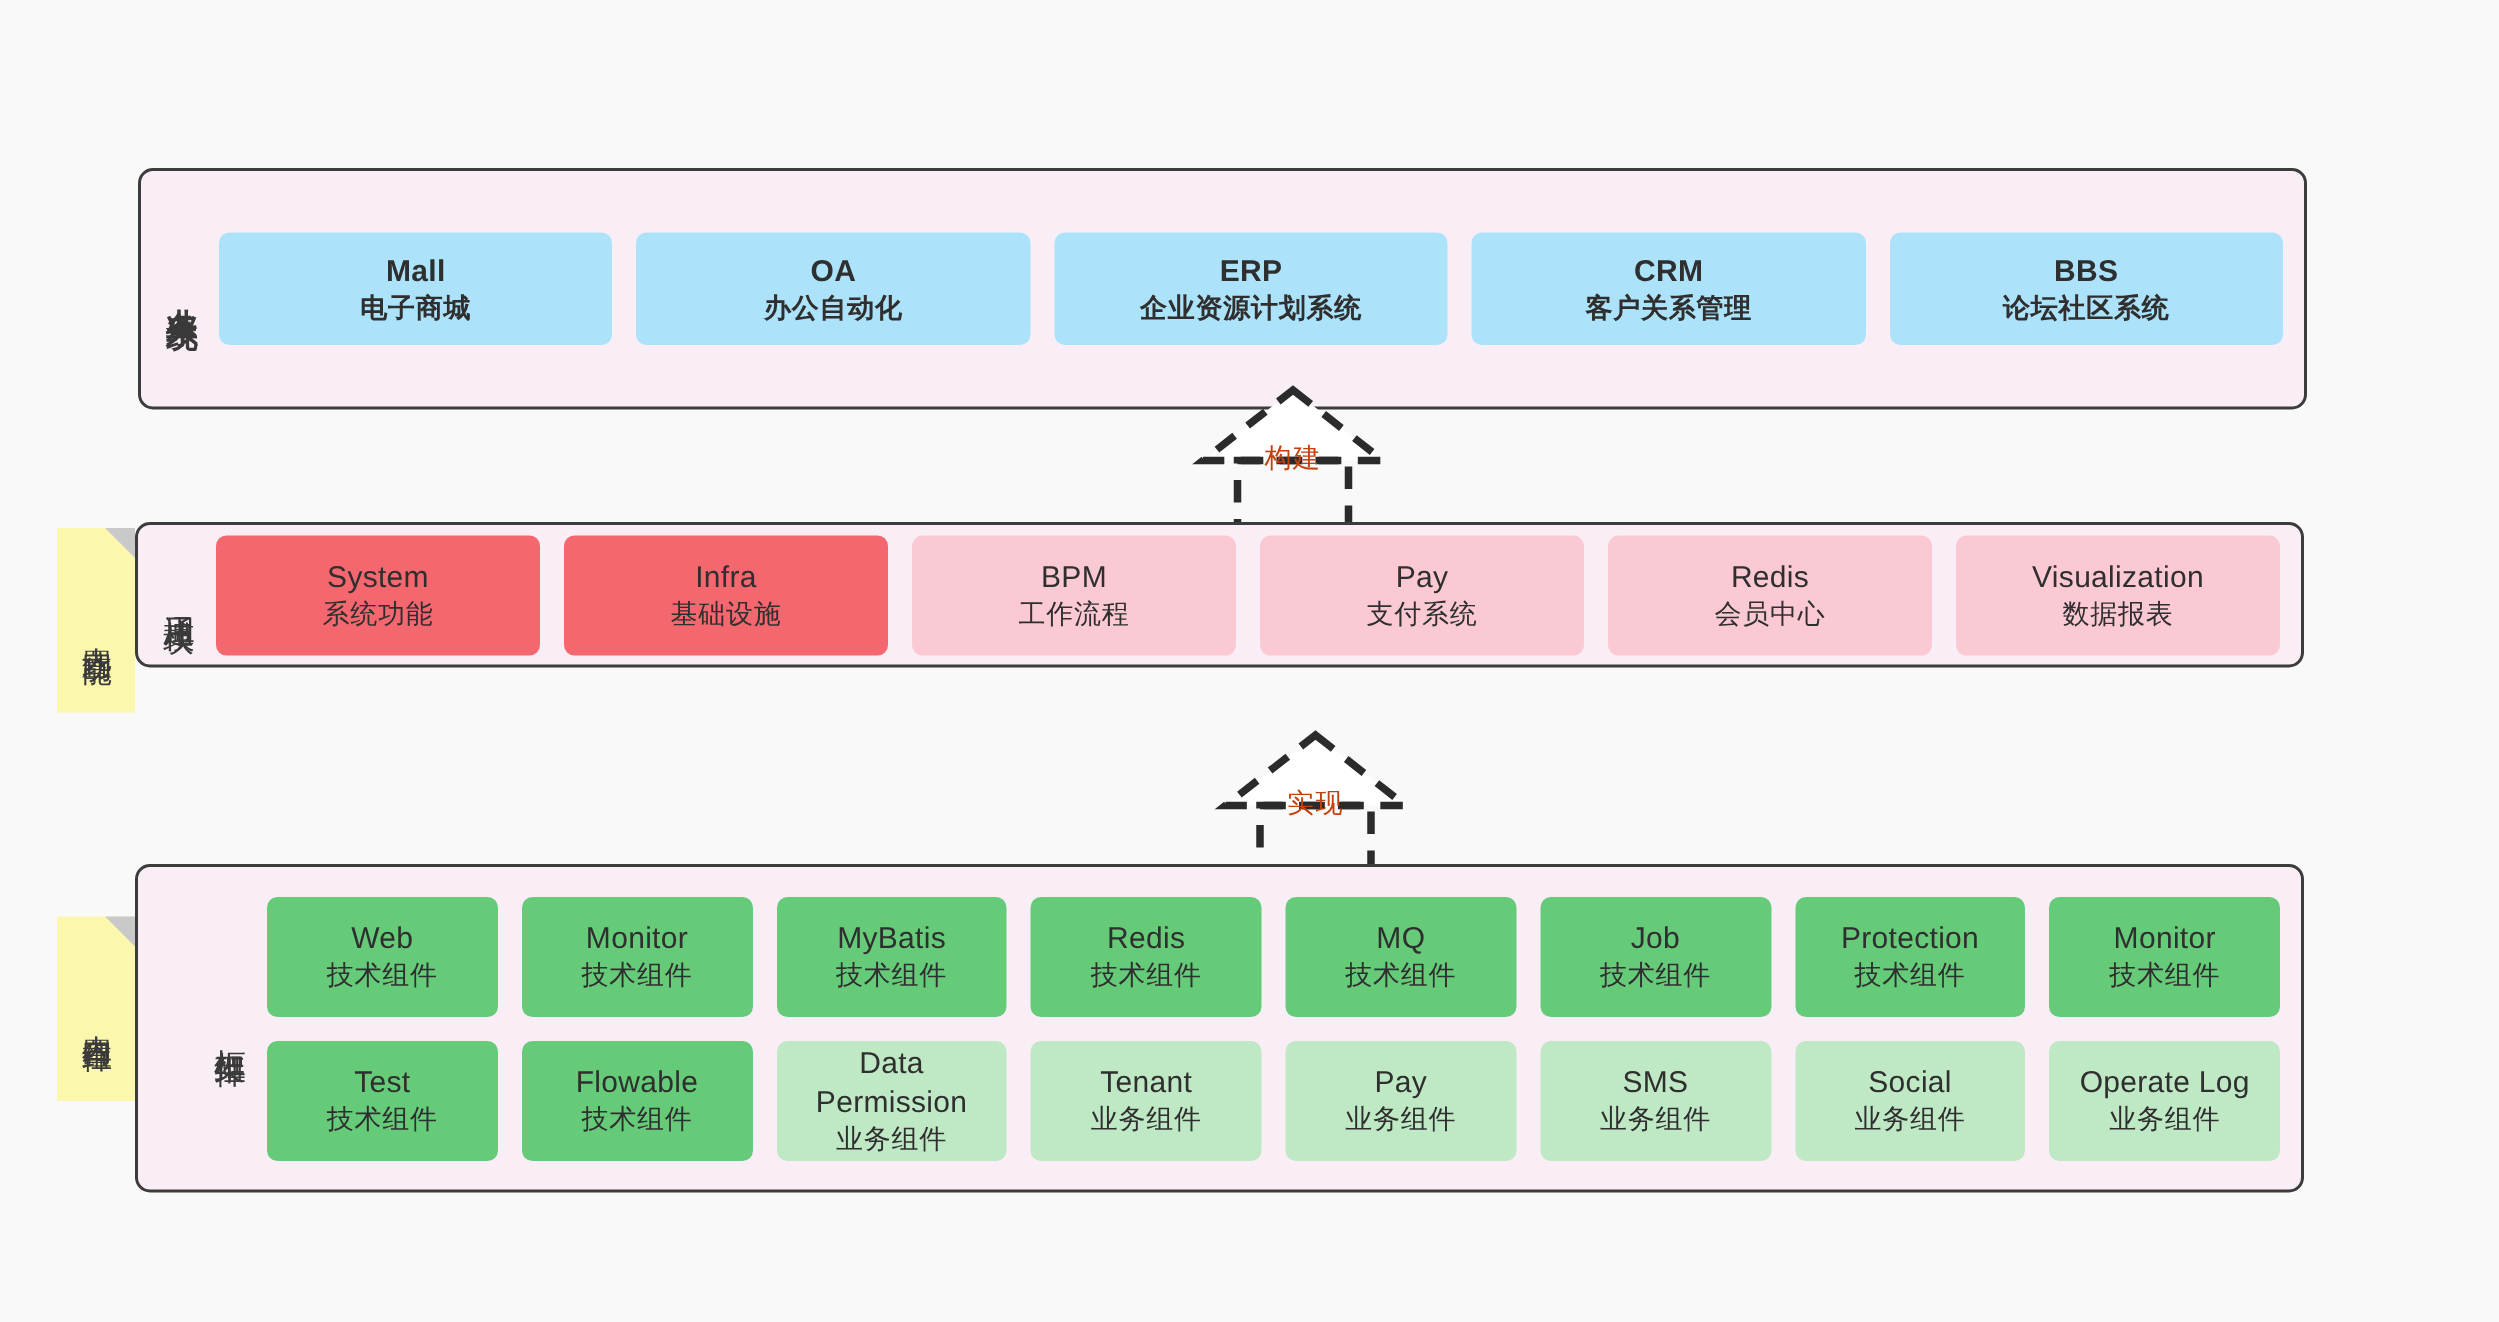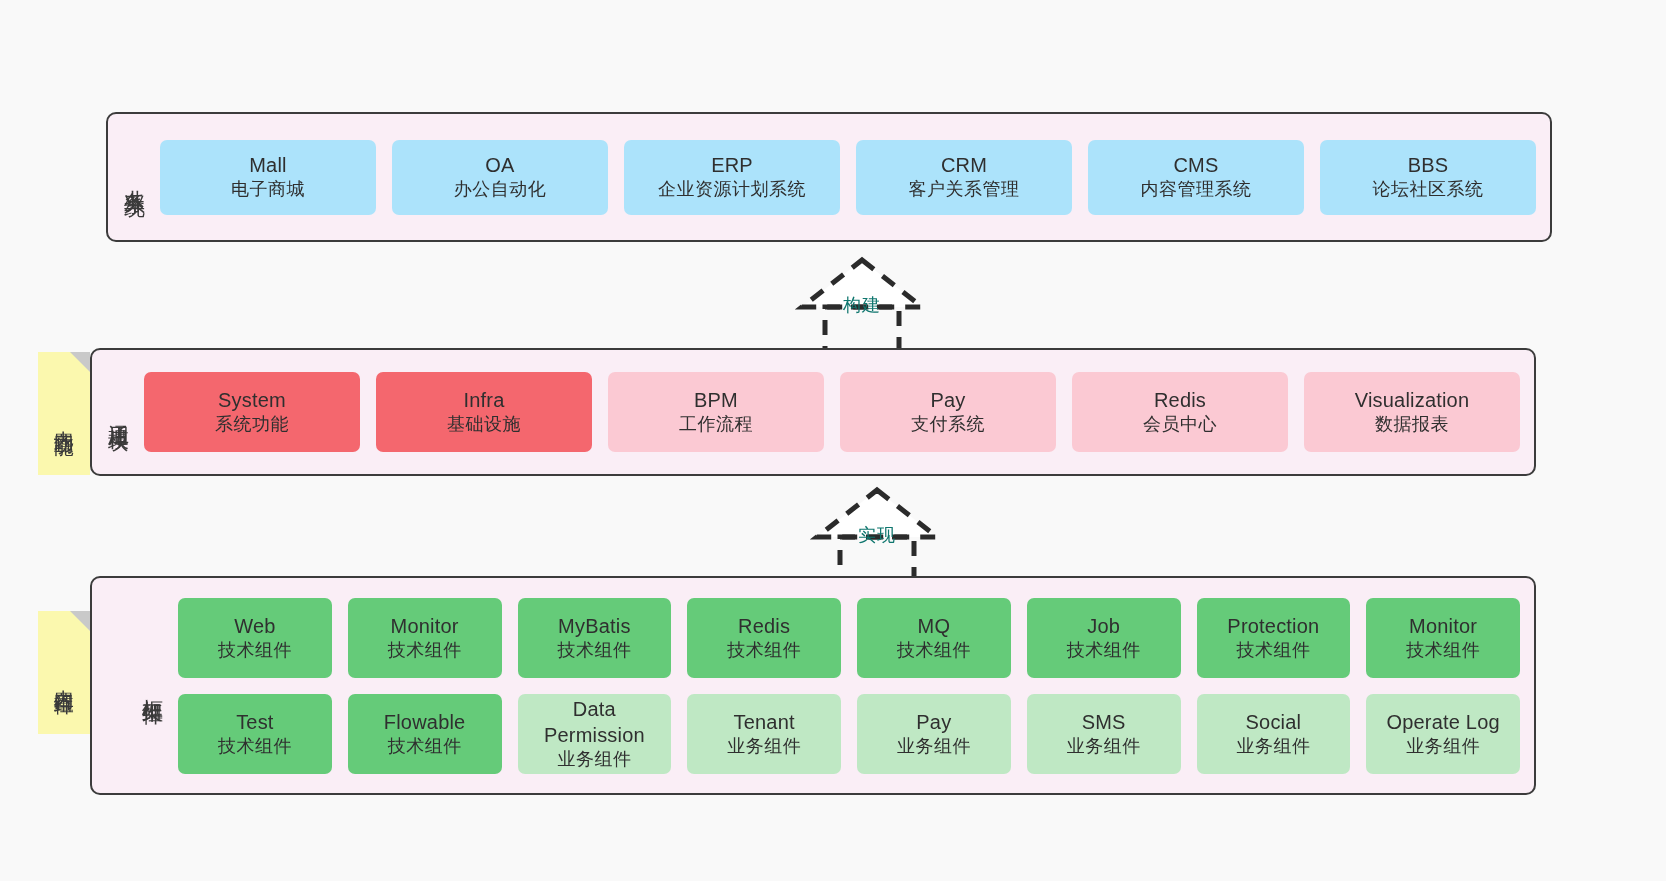--- a/index.html
+++ b/index.html
@@ -81,22 +81,22 @@
     letter-spacing: 0.5px;
   }
 
   .card.blue        { background: #ace3fb; }
   .card.red         { background: #f4676e; }
   .card.pink        { background: #fbc9d3; }
   .card.green       { background: #65cb79; }
   .card.green-light { background: #bfe8c4; }
 
   
-  #band-business  { left: 106px;  top: 112px; width: 1446px; height: 130px; }
-  #band-common    { left: 90px;  top: 348px; width: 1446px; height: 128px; }
+  #band-business  { left: 92px;  top: 112px; width: 1446px; height: 161px; font-weight: bold; }
+  #band-common    { left: 90px;  top: 348px; width: 1446px; height: 97px; }
   #band-framework { left: 90px;  top: 576px; width: 1446px; height: 219px; padding-left: 34px; }
 
   #band-business  .row { height: 75px; }
   #band-common    .row { height: 80px; }
   #band-framework .row { height: 80px; }
 
   
   .note {
     position: absolute;
     box-sizing: border-box;
@@ -140,21 +140,21 @@
     height: 100%;
     overflow: visible;
   }
   .connector .conn-label {
     position: absolute;
     left: 0;
     right: 0;
     top: 38px;
     text-align: center;
     font-size: 18px;
-    color: #0f766e;
+    color: #c2410c;
     letter-spacing: 1px;
     background: transparent;
     user-select: none;
   }
   #connector-build   { left: 757px; top: 255px; }
   #connector-realize { left: 772px; top: 485px; }
 </style>
 </head>
 <body>
 
@@ -170,24 +170,20 @@
         <span class="en">OA</span>
         <span class="cn">办公自动化</span>
       </div>
       <div class="card blue">
         <span class="en">ERP</span>
         <span class="cn">企业资源计划系统</span>
       </div>
       <div class="card blue">
         <span class="en">CRM</span>
         <span class="cn">客户关系管理</span>
-      </div>
-      <div class="card blue">
-        <span class="en">CMS</span>
-        <span class="cn">内容管理系统</span>
       </div>
       <div class="card blue">
         <span class="en">BBS</span>
         <span class="cn">论坛社区系统</span>
       </div>
     </div>
   </div>
 </div>
 
 <div class="connector" id="connector-build">

